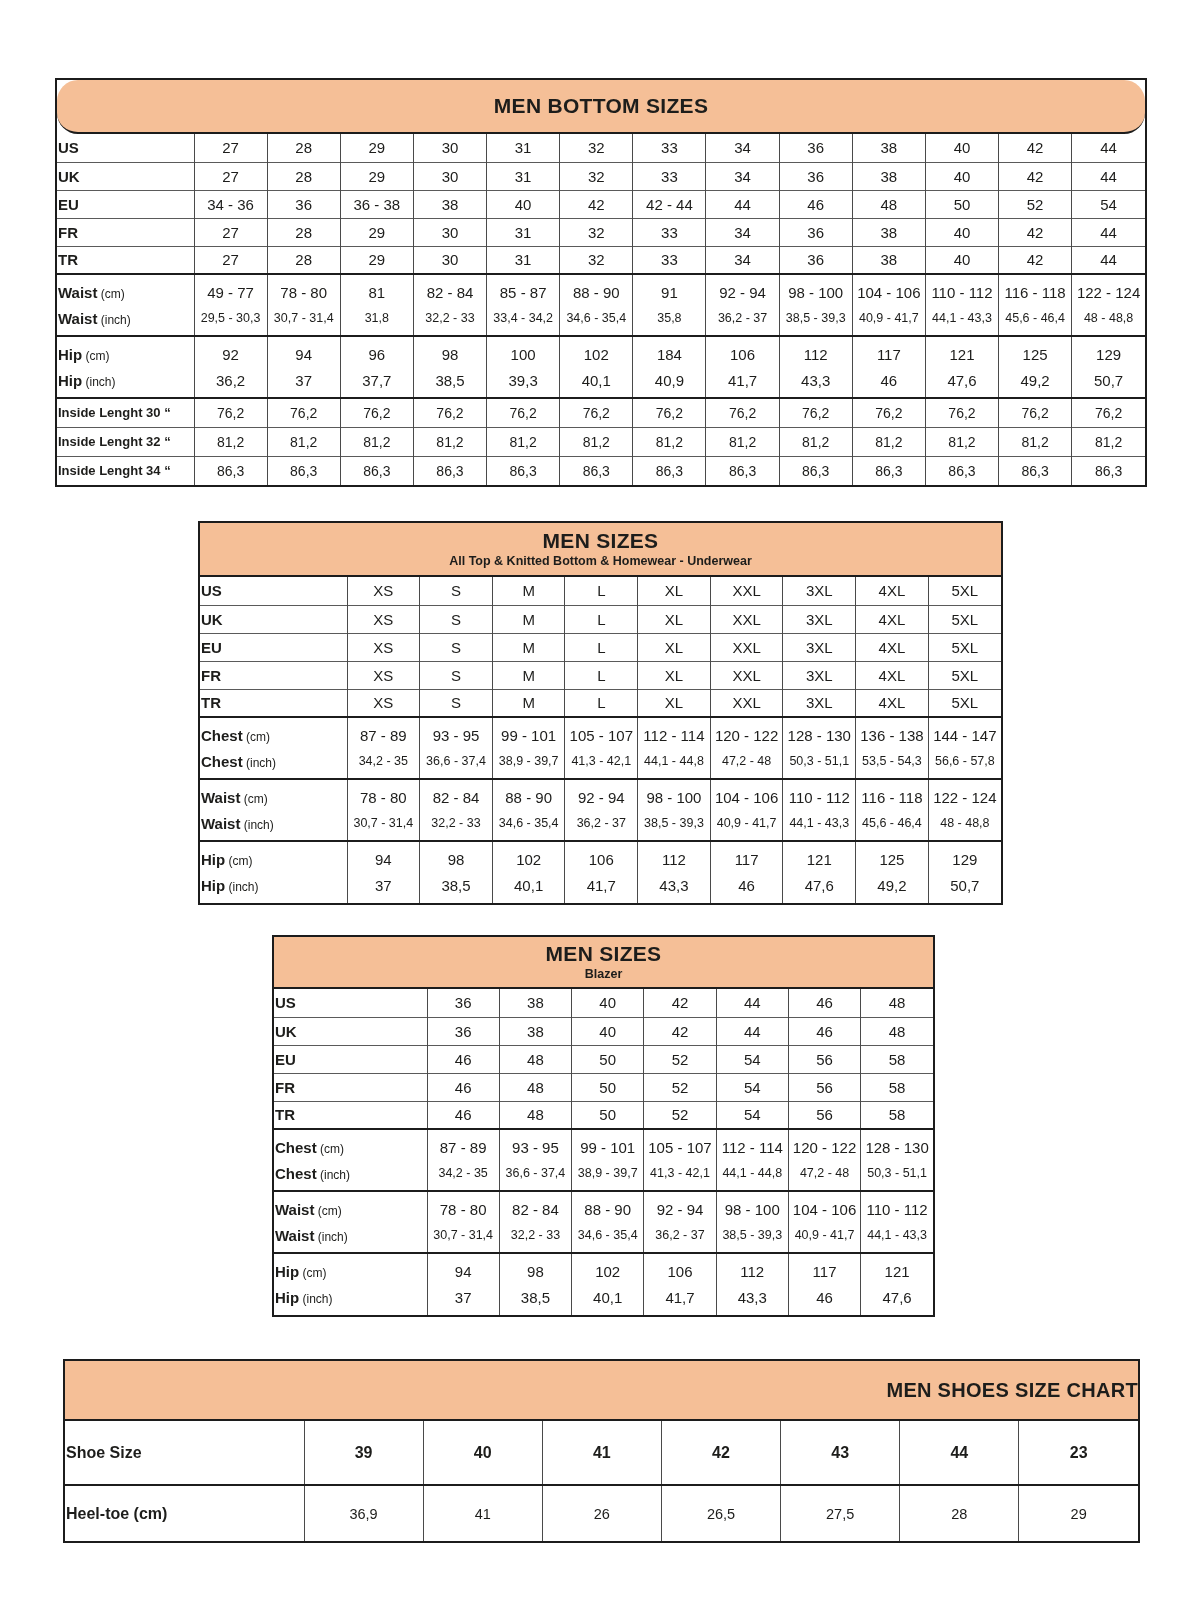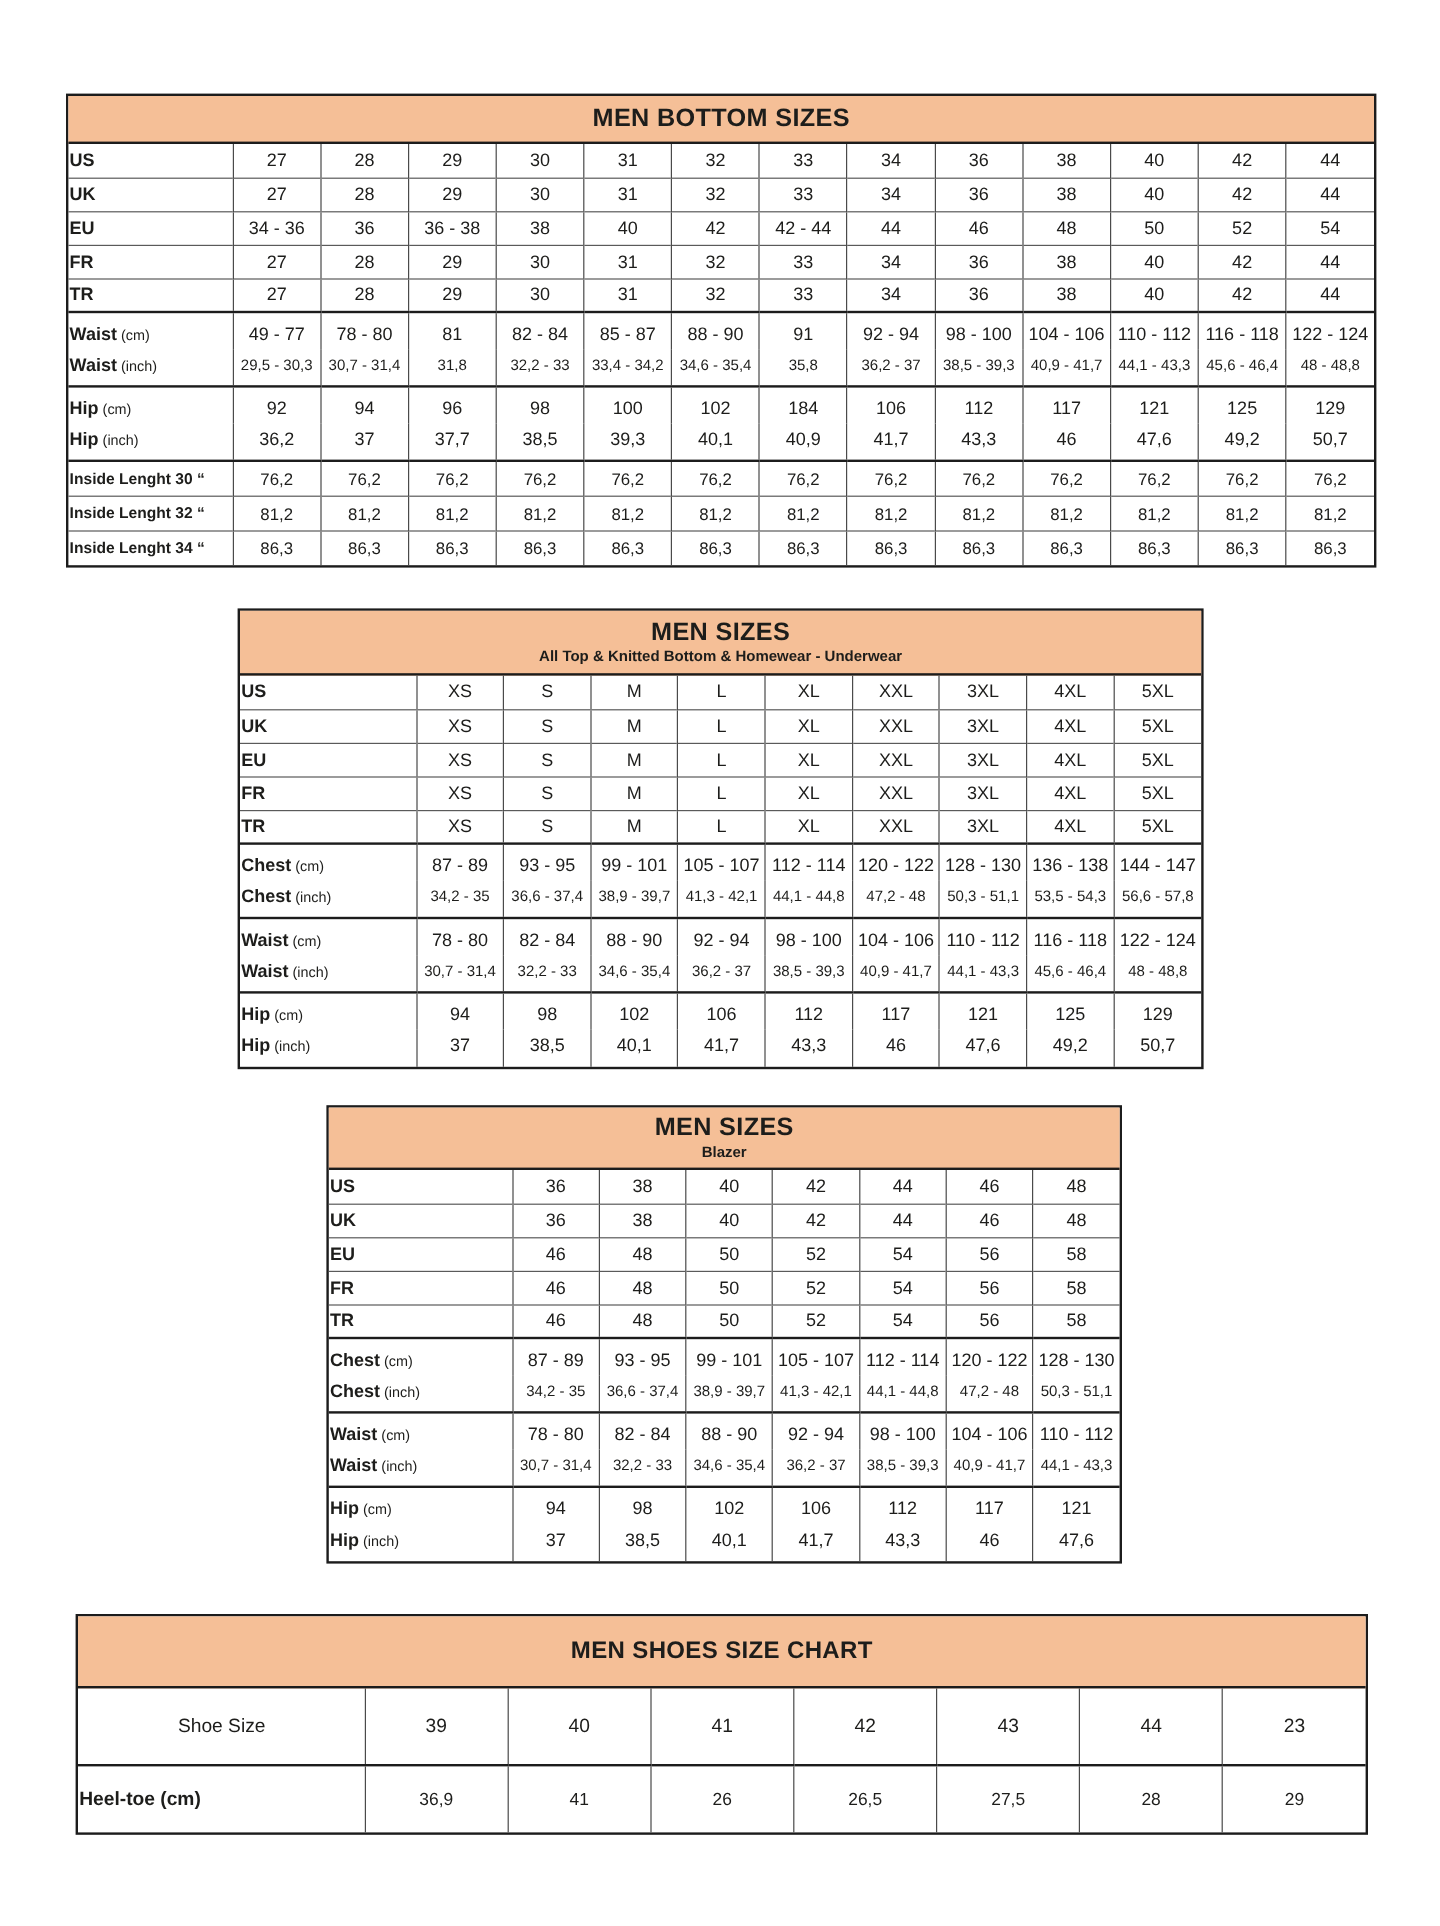--- a/index.html
+++ b/index.html
@@ -15,24 +15,24 @@
   .t1 { width:805px;  margin:34px 0 0 198px; }
   .t2 { width:663px;  margin:30px 0 0 272px; }
   .t3 { width:1077px; margin:42px 0 0 63px; }
 
   .tbl-header {
     background:var(--header-bg,#F5BF97);
     border-bottom:2px solid var(--border,#1c1c1c);
     display:flex; flex-direction:column; justify-content:center; align-items:center;
     text-align:center;
   }
-  .t0 .tbl-header { height:40px; }
+  .t0 .tbl-header { height:54px;border-radius:21px; }
   .t1 .tbl-header { height:54px; }
   .t2 .tbl-header { height:52px; }
-  .t3 .tbl-header { height:60px; }
+  .t3 .tbl-header { height:60px;align-items:flex-end; }
   .tbl-title { font-size:21px; font-weight:bold; letter-spacing:.3px; line-height:1.1; }
   .t3 .tbl-title { font-size:20px; }
   .tbl-subtitle { font-size:12.5px; font-weight:bold; line-height:1.2; margin-top:1px; }
   .tbl-subtitle:empty { display:none; }
 
   table.grid { width:100%; border-collapse:collapse; table-layout:fixed; }
   td {
     border-left:1px solid #4a4a4a;
     text-align:center; vertical-align:middle;
     font-size:15px; overflow:hidden; white-space:nowrap;
@@ -48,21 +48,21 @@
   tr.sep-thin > td  { border-top:1px solid #5a5a5a; }
   tr.sep-thick > td { border-top:2px solid var(--border,#1c1c1c); }
 
   tr.h-size > td { height:28px; }
   tr.h-gtop > td { height:31px; padding-top:4px; }
   tr.h-gbot > td { height:31px; padding-bottom:4px; }
   tr.h-il   > td { height:29px; font-size:14px; }
   tr.h-il   > td.lbl { font-size:13px; }
   tr.small-cells > td:not(.lbl) { font-size:12.5px; }
 
-  tr.h-shoe > td { height:64px; font-weight:normal; font-size:16px;text-align:center; }
+  tr.h-shoe > td { height:64px; font-weight:bold; font-size:16px; }
   tr.h-shoe > td.lbl { font-size:16px; }
   tr.h-heel > td { height:56px; font-size:14.5px; }
   tr.h-heel > td.lbl { font-weight:bold; font-size:16px; }
 </style>
 </head>
 <body>
 
 <main>
 
   <section class="size-table t0">

